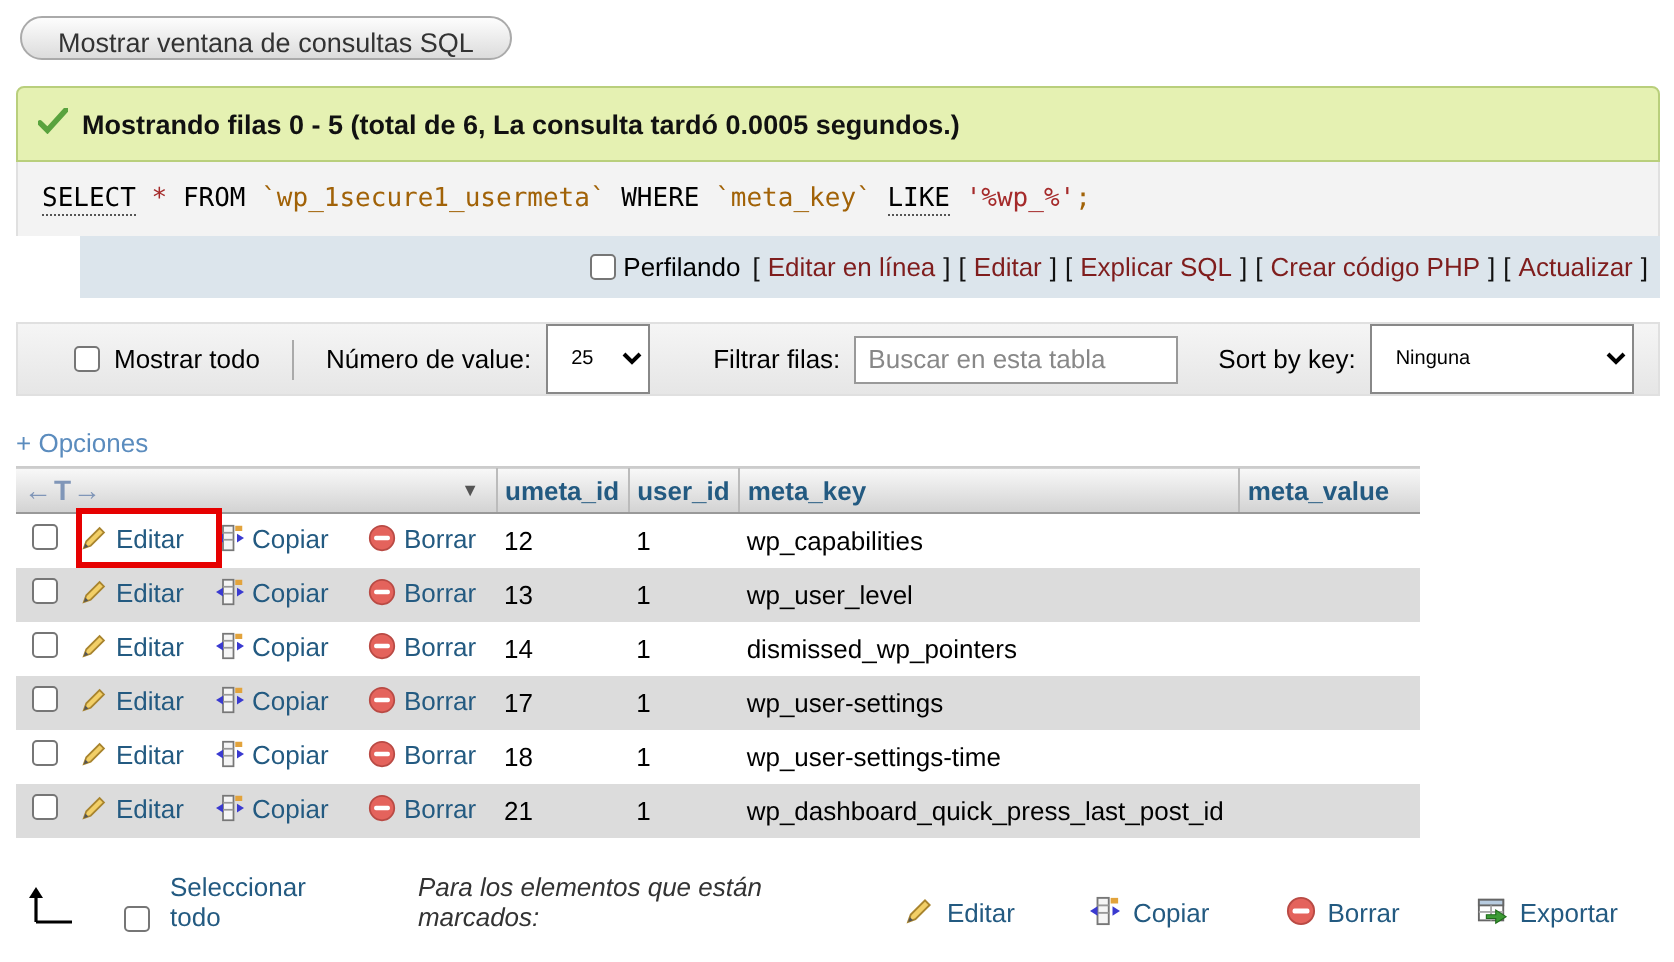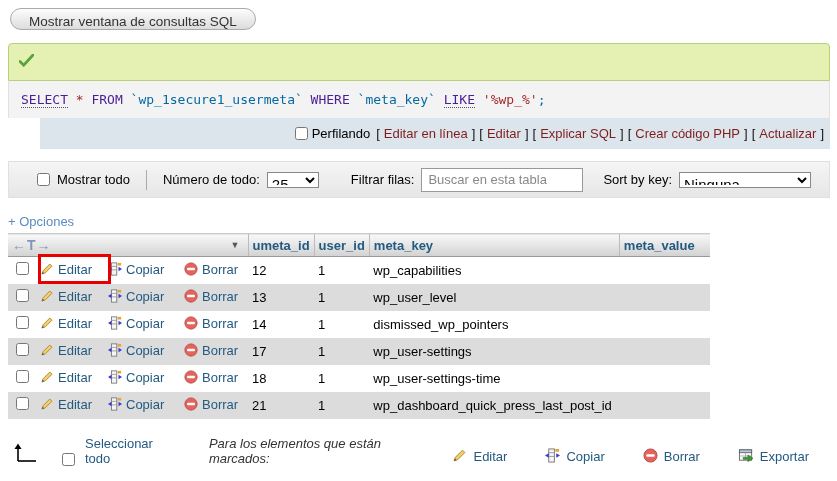--- a/index.html
+++ b/index.html
@@ -19,46 +19,46 @@
   .success-bar {
     background: #e5f1b2; border: 1px solid #b9cf7c; border-radius: 4px 4px 0 0;
     padding: 10px 10px; font-weight: bold; font-size: 13.5px;
     display: flex; align-items: center; gap: 7px; color: #111;
   }
   .sql-area {
     background: #f3f3f3; border-left: 1px solid #e0e0e0; border-right: 1px solid #e0e0e0;
     padding: 11px 12px; font-family: "DejaVu Sans Mono", monospace; font-size: 13px;
     white-space: pre;
   }
-  .tok-kw { color: #4c1d95; }
+  .tok-kw { color: #000000; }
   .tok-kw.dotted { border-bottom: 1px dotted #555; }
   .tok-star { color: #a52a2a; }
-  .tok-id { color: #0369a1; }
+  .tok-id { color: #a16207; }
   .tok-str { color: #a52a2a; }
   .profiling-strip {
     background: #dce5ec; padding: 8px 6px 8px 10px;
     display: flex; align-items: center; justify-content: flex-end; gap: 4px;
     font-size: 13px;
     margin-left: 32px;
   }
   .profiling-strip label { margin-right: 2px; }
   .blink { color: #7f1d1d; text-decoration: none; cursor: pointer; }
   .bracket { color: #111; }
 
   
   .filter-bar {
     margin: 12px 7px 0 8px; height: 37px; border-radius: 0;
     background: linear-gradient(#f5f5f5, #e6e6e6); border: 1px solid #e0e0e0;
     display: flex; align-items: center; padding: 0 10px; gap: 8px;
   }
   .filter-bar .grp { display: flex; align-items: center; gap: 7px; }
   .sep { width: 1px; height: 20px; background: #aaa; margin: 0 8px; }
   select {
-    font-family: "Liberation Sans", sans-serif; font-size: 15px;
-    border: 1px solid #888; background: #fff; padding: 2px 0; height: 16px;
+    font-family: "Liberation Sans", sans-serif; font-size: 10px;
+    border: 1px solid #888; background: #fff; padding: 2px 8px; height: 35px;
   }
   .num-rows-select { width: 52px; }
   .sort-select { width: 132px; }
   .filter-input {
     width: 162px; height: 24px; border: 1px solid #999; padding: 2px 6px;
     font-family: "Liberation Sans", sans-serif; font-size: 13px; color: #333;
   }
   .filter-input::placeholder { color: #888; opacity: 1; }
 
   
@@ -109,20 +109,21 @@
 <button class="sql-window-btn">Mostrar ventana de consultas SQL</button>
 
 
 <div class="result-block">
   <div class="success-bar">
     <span class="icon">
       <svg width="15" height="13" viewBox="0 0 16 14">
           <path d="M1 8 L5 12 L15 1" fill="none" stroke="#59a33e" stroke-width="3" stroke-linecap="round"></path>
         </svg>
     </span>
+    <span>Mostrando filas 0 - 5 (total de 6, La consulta tardó 0.0005 segundos.)</span>
   </div>
   <div class="sql-area"><span class="tok-kw dotted">SELECT</span> <span class="tok-star">*</span> <span class="tok-kw">FROM</span> <span class="tok-id">`wp_1secure1_usermeta`</span> <span class="tok-kw">WHERE</span> <span class="tok-id">`meta_key`</span> <span class="tok-kw dotted">LIKE</span> <span class="tok-str">'%wp_%'</span><span class="tok-id">;</span></div>
   <div class="profiling-strip">
     <input type="checkbox" style="">
     <label>Perfilando</label>
     <span class="bracket">[</span>
     <a class="blink">Editar en línea</a>
     <span class="bracket">]</span>
     <span class="bracket">[</span>
     <a class="blink">Editar</a>
@@ -140,21 +141,21 @@
 </div>
 
 
 <div class="filter-bar">
   <div class="grp" style="margin-left:18px;">
     <input type="checkbox" style="">
     <label>Mostrar todo</label>
   </div>
   <div class="sep"></div>
   <div class="grp">
-    <label>Número de todo:</label>
+    <label>Número de value:</label>
     <select class="num-rows-select">
       <option>25</option>
     </select>
   </div>
   <div class="grp" style="margin-left:24px;">
     <label>Filtrar filas:</label>
     <input class="filter-input" type="text" placeholder="Buscar en esta tabla" style="">
   </div>
   <div class="grp" style="margin-left:12px;">
     <label>Sort by key:</label>

